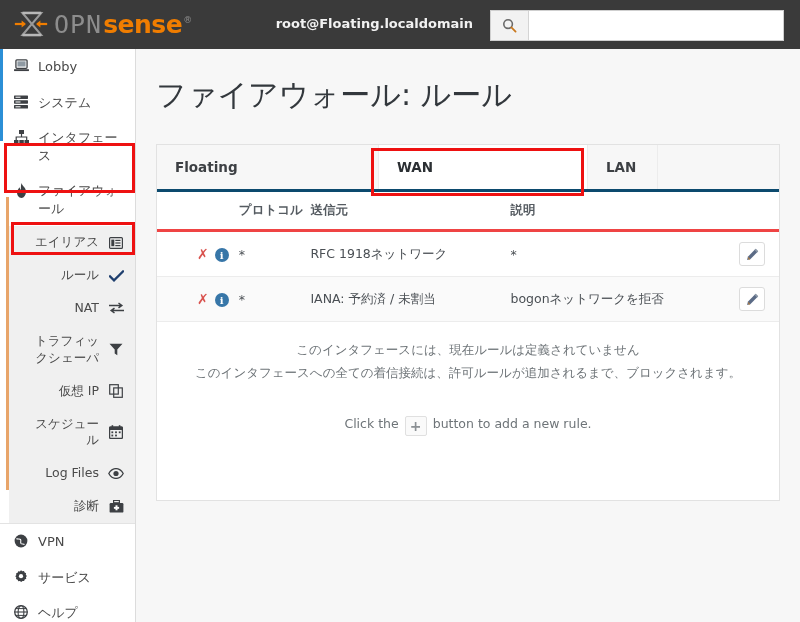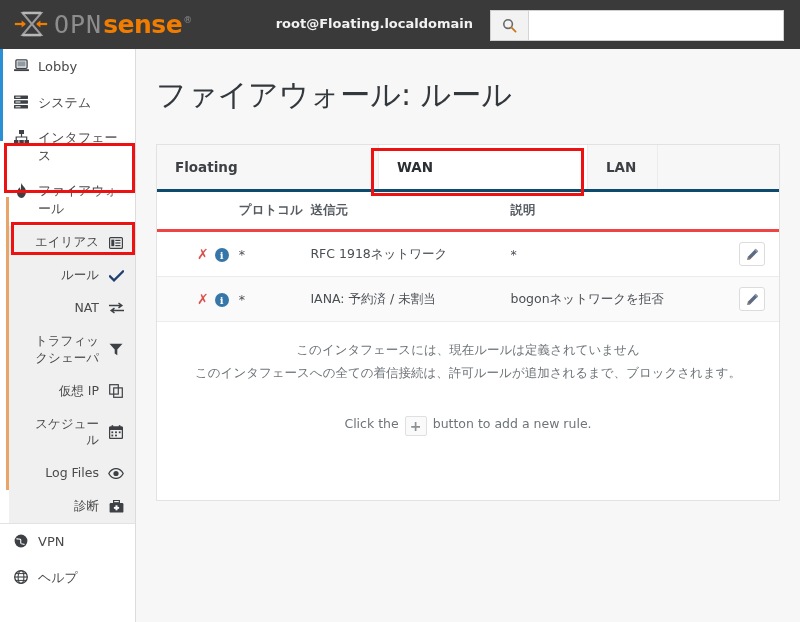--- a/index.html
+++ b/index.html
@@ -320,20 +320,29 @@
         <div class="nav-item">
           <span class="ico">
             <svg width="14" height="14" viewBox="0 0 14 14">
               <circle cx="7" cy="7" r="6.4" fill="#3d4044"></circle>
               <path d="M2.5 4.5 C4 6 5 4 6.5 5.5 C7.5 6.5 6 8 7 9.5 C7.8 10.6 9.5 9.5 10.5 10.5" fill="none" stroke="#fff" stroke-width="1.1"></path>
             </svg>
           </span>
           <span class="lbl">VPN</span>
         </div>
 
+        <div class="nav-item">
+          <span class="ico">
+            <svg width="14" height="14" viewBox="0 0 14 14">
+              <path d="M7 0.3 L8.4 1.2 L10 0.9 L10.6 2.5 L12.1 3.2 L11.8 4.8 L12.9 6 L11.9 7.2 L12.3 8.8 L10.7 9.5 L10.1 11.1 L8.5 11 L7.2 12 L5.9 11 L4.3 11.3 L3.6 9.8 L2 9.1 L2.3 7.5 L1.3 6.3 L2.3 5 L2 3.4 L3.6 2.8 L4.2 1.2 L5.8 1.4 Z" fill="#3d4044"></path>
+              <circle cx="7" cy="6.2" r="2.1" fill="#fff"></circle>
+            </svg>
+          </span>
+          <span class="lbl">サービス</span>
+        </div>
 
         <div class="nav-item">
           <span class="ico">
             <svg width="14" height="14" viewBox="0 0 14 14">
               <circle cx="7" cy="7" r="6.3" fill="none" stroke="#3d4044" stroke-width="1.3"></circle>
               <ellipse cx="7" cy="7" rx="2.9" ry="6.3" fill="none" stroke="#3d4044" stroke-width="1.1"></ellipse>
               <line x1="0.7" y1="7" x2="13.3" y2="7" stroke="#3d4044" stroke-width="1.1"></line>
               <line x1="1.8" y1="3.6" x2="12.2" y2="3.6" stroke="#3d4044" stroke-width="1"></line>
               <line x1="1.8" y1="10.4" x2="12.2" y2="10.4" stroke="#3d4044" stroke-width="1"></line>
             </svg>

